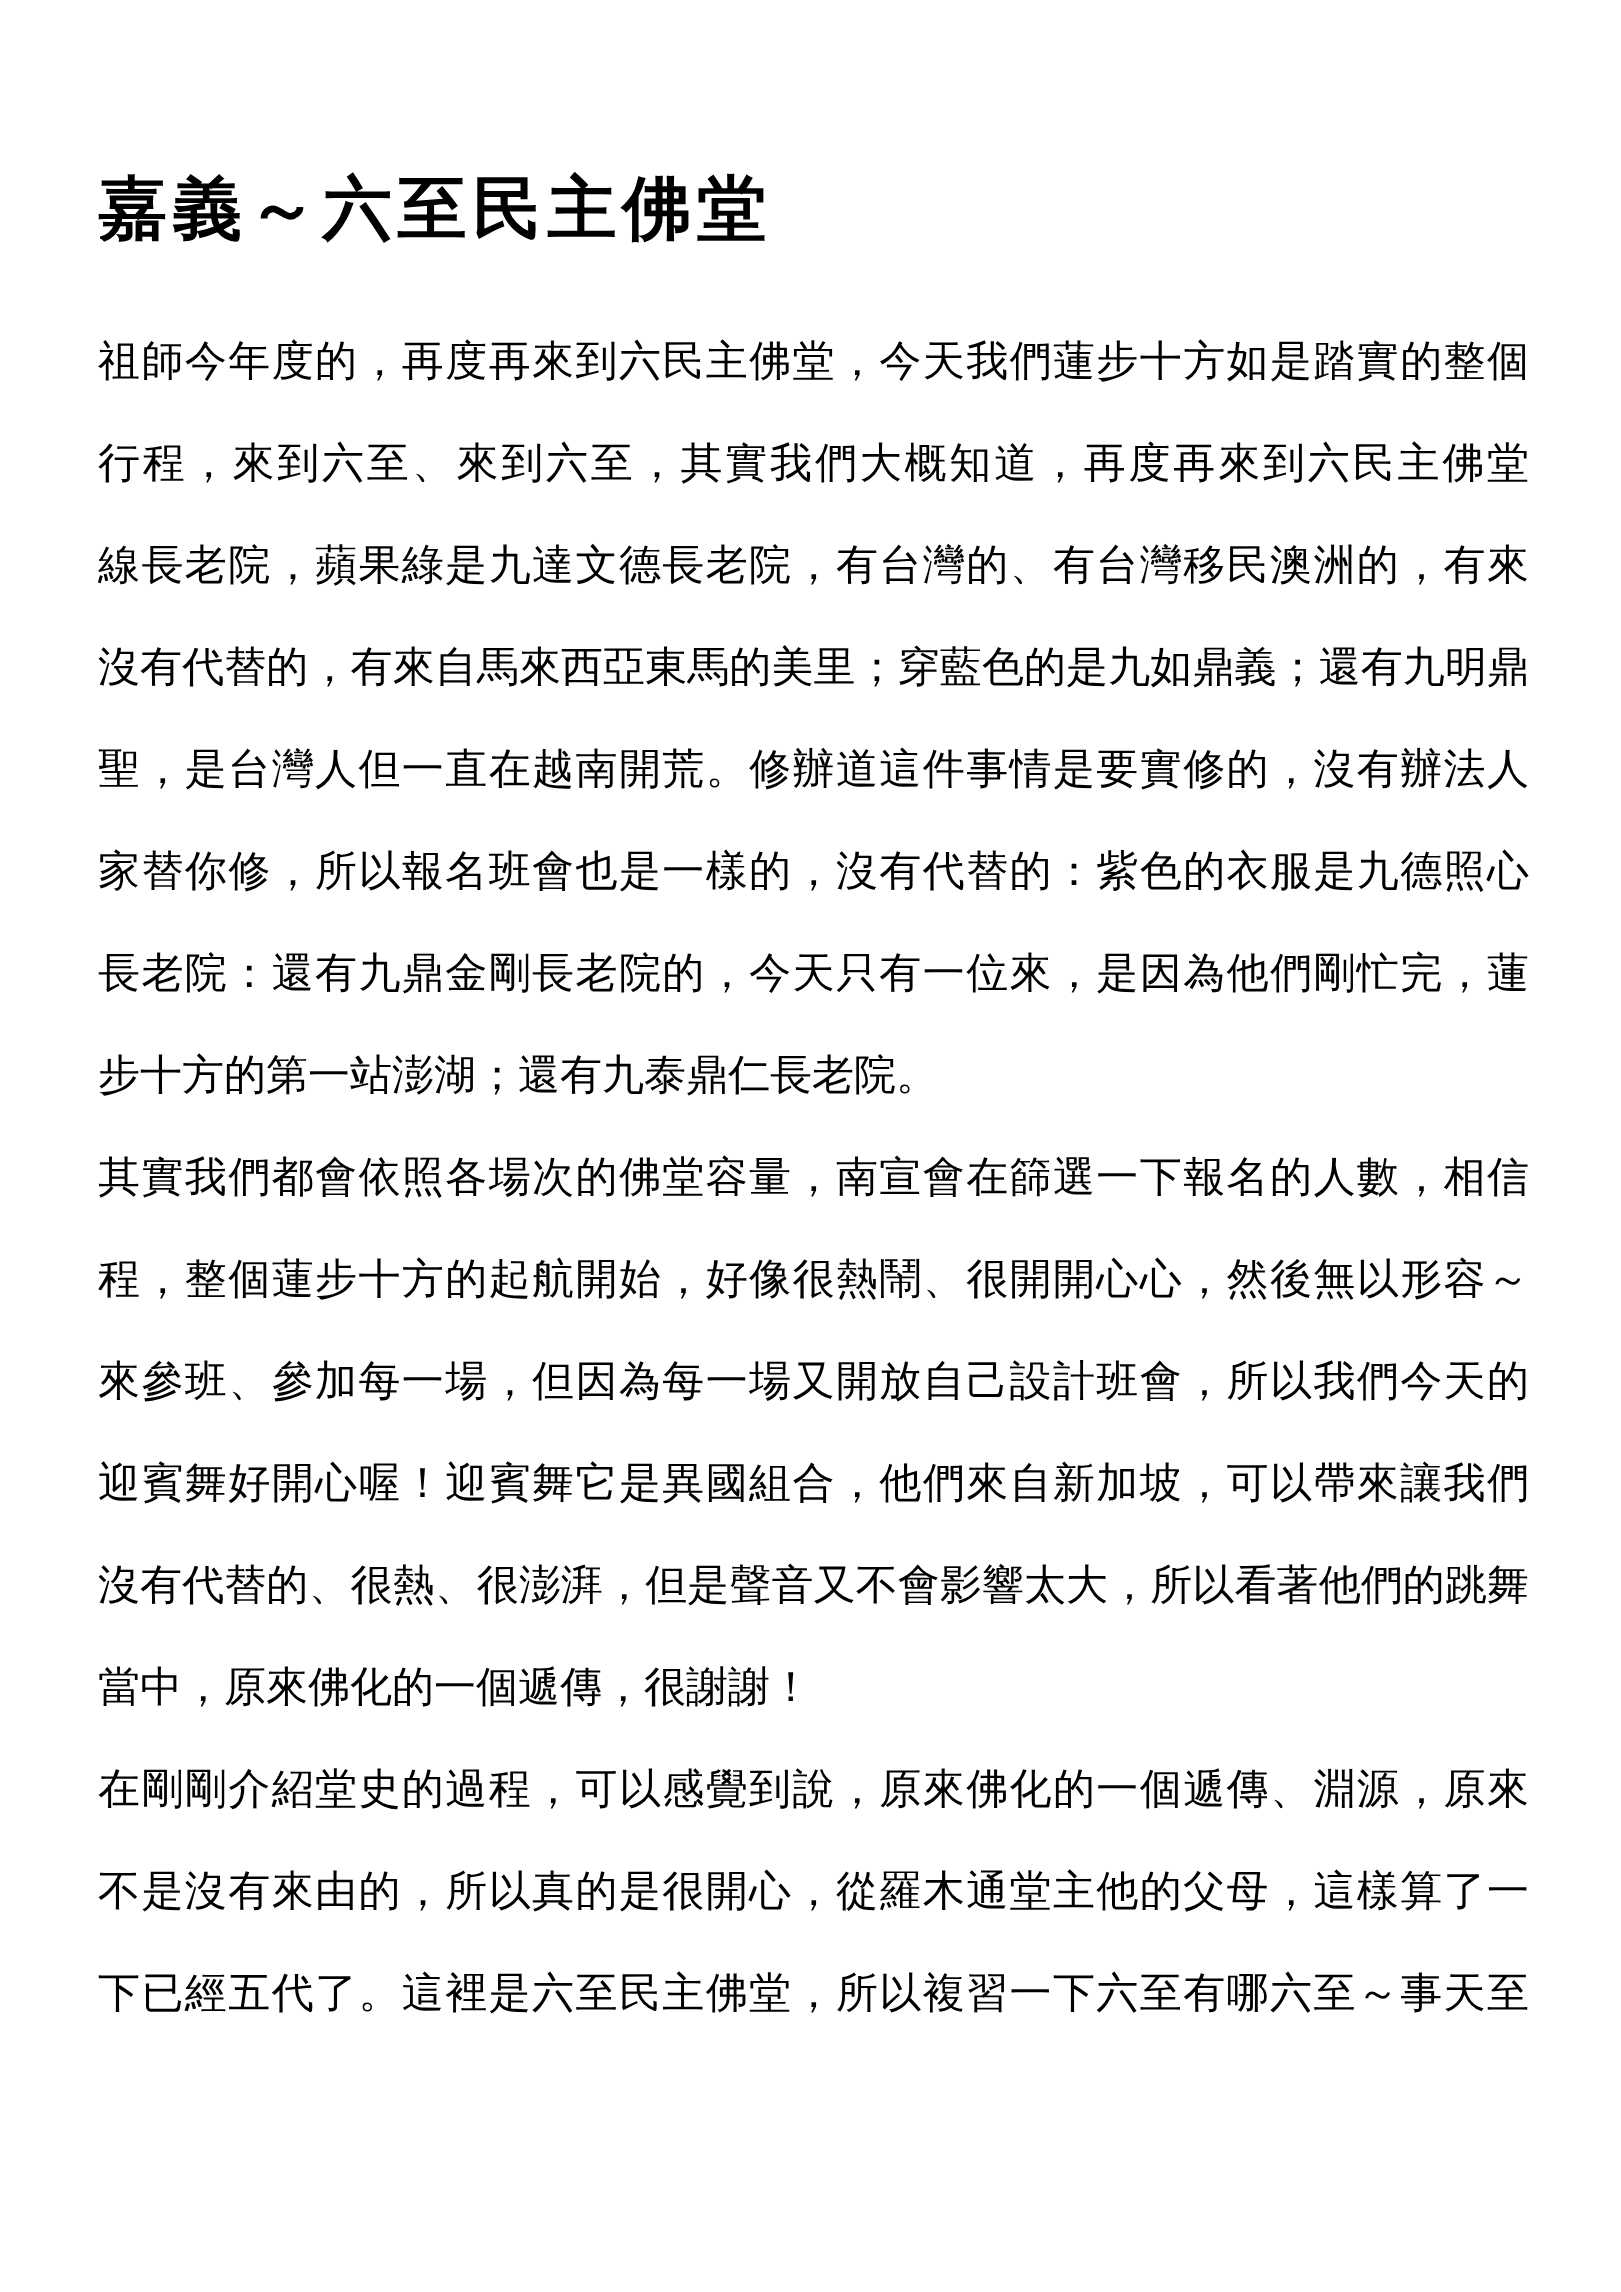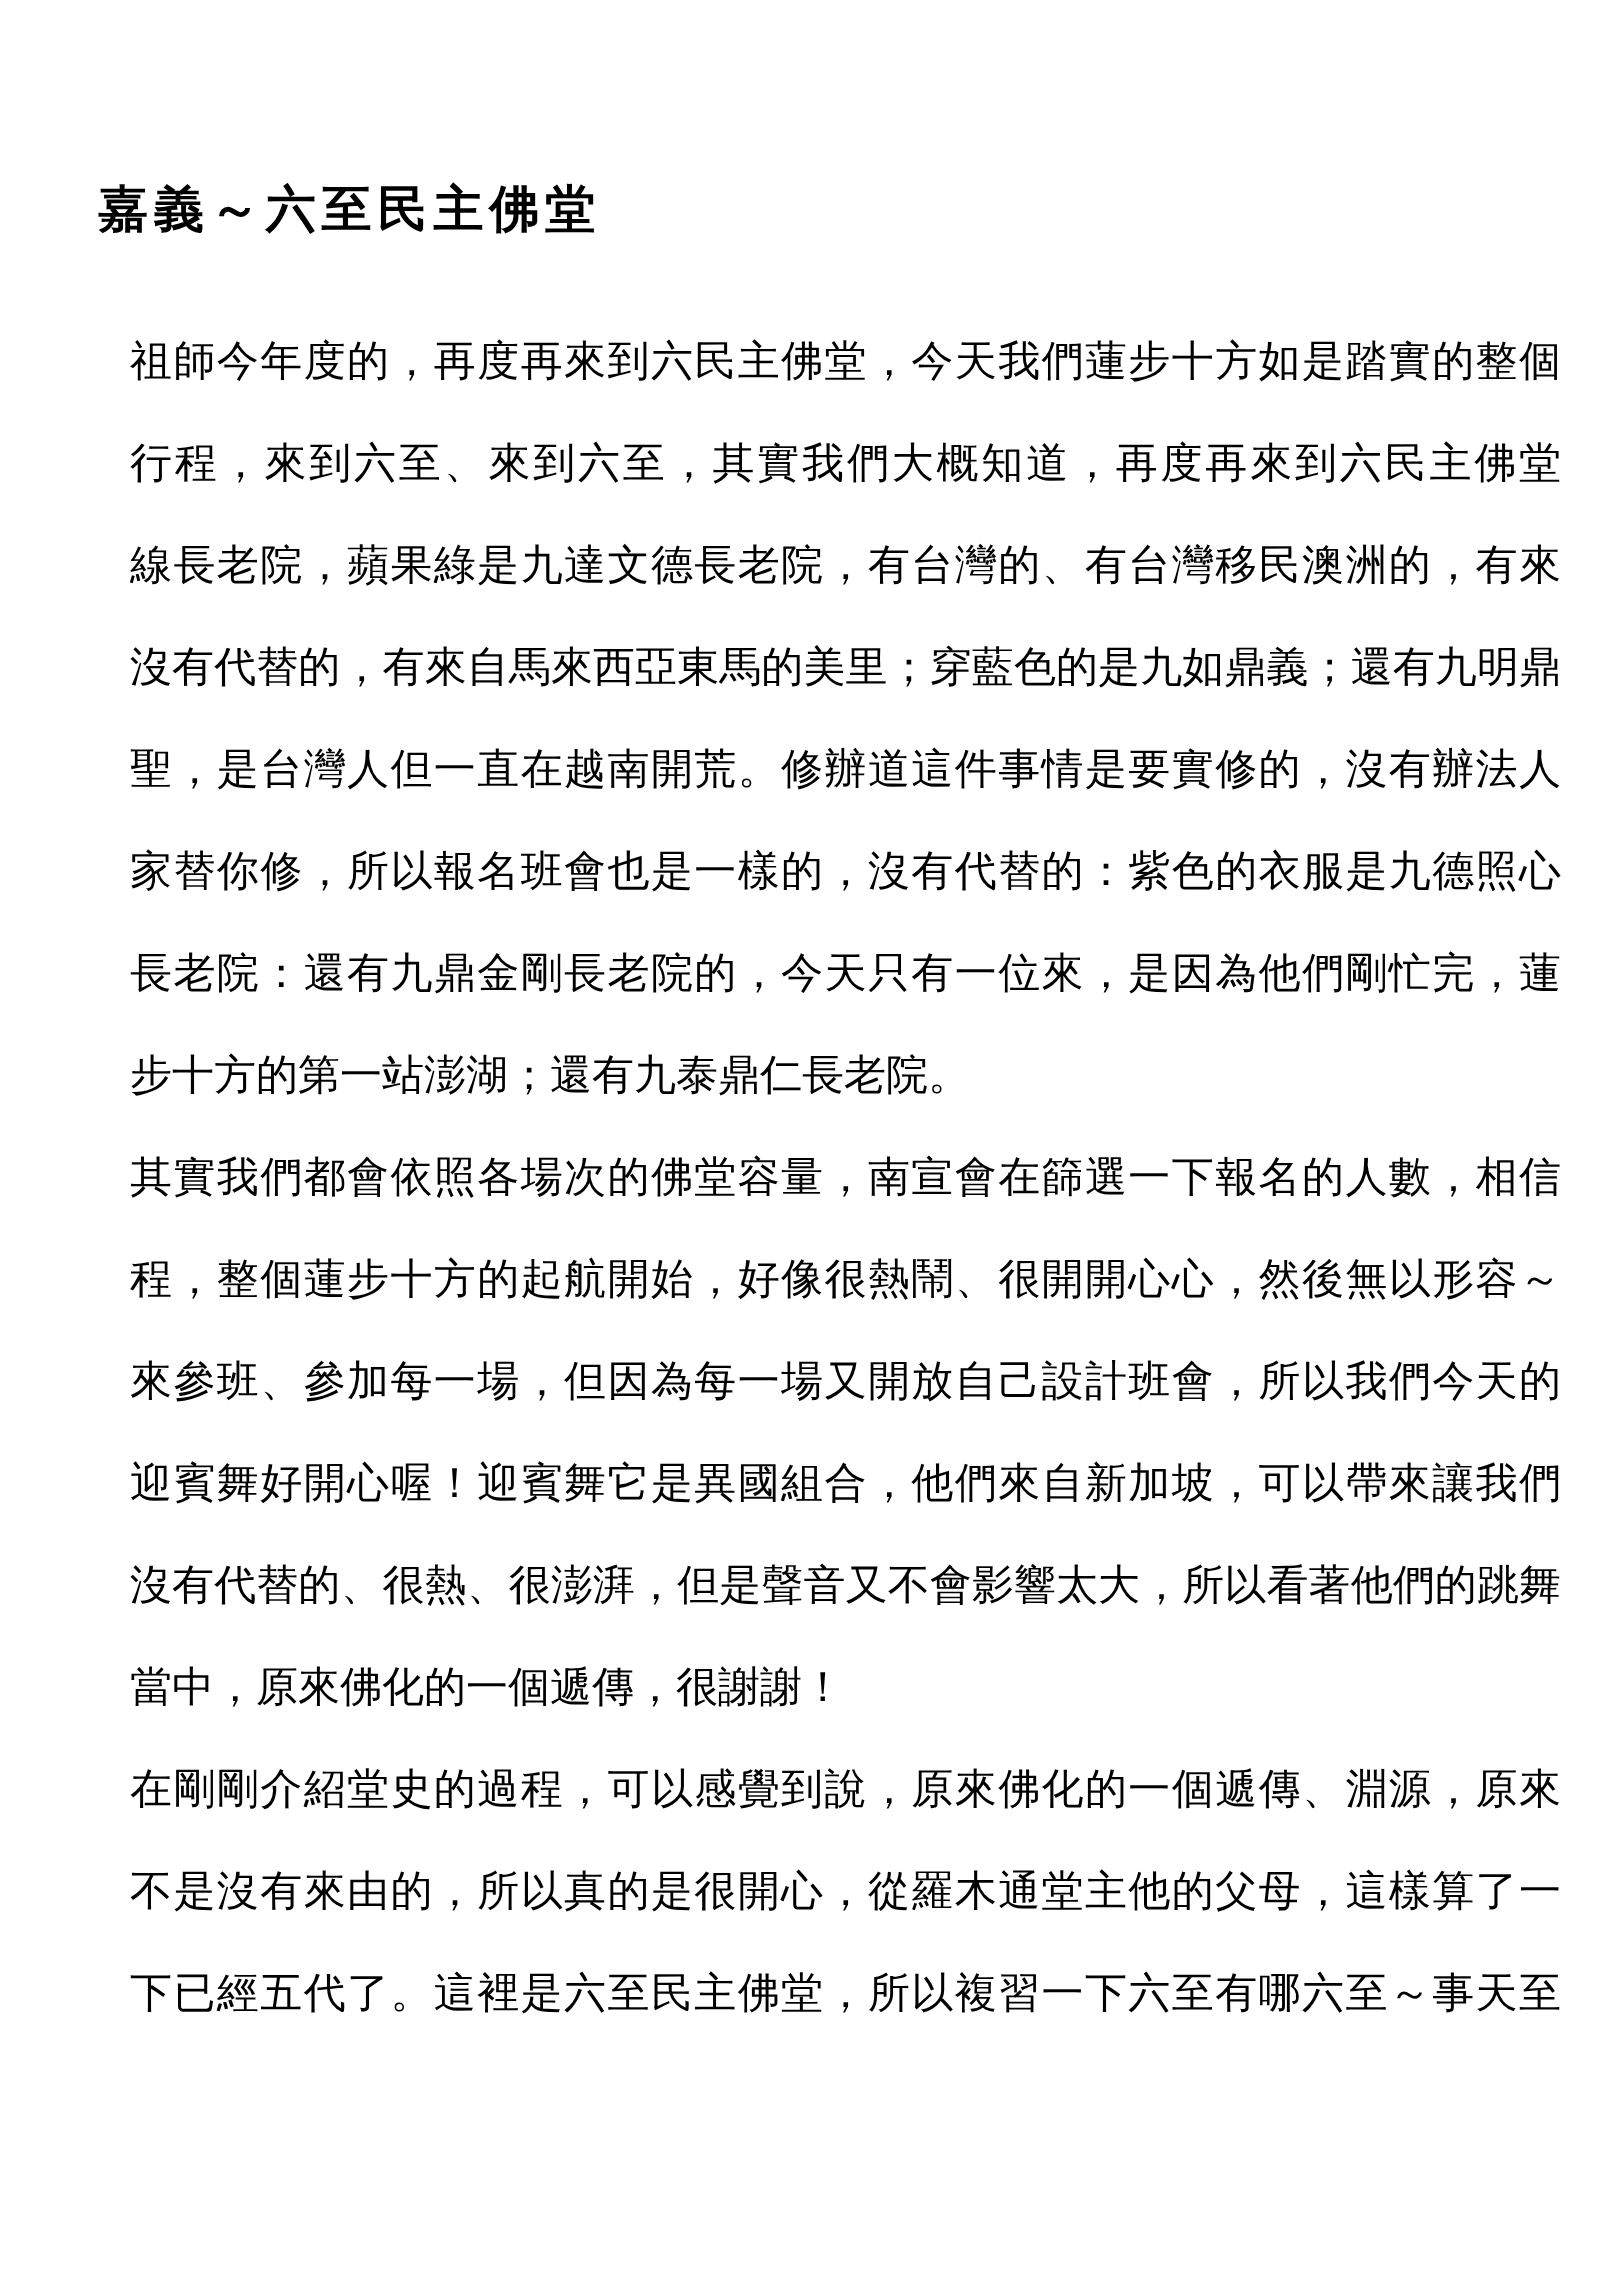--- a/index.html
+++ b/index.html
@@ -13,29 +13,28 @@
     height: 2293px;
     background: #ffffff;
     color: #000000;
     box-sizing: border-box;
     padding: 174px 92px 0 98px;
     font-family: "Liberation Serif", "DejaVu Serif", serif;
     overflow: hidden;
   }
   .title {
     margin: 0 0 65px 0;
-    font-size: 50px;
+    font-size: 69px;
     line-height: 71px;
     font-weight: bold;
     letter-spacing: 5.9px;
     color: #000000;
   }
   .doc-body {
     width: 100%;
-    margin-left: 32px;
   }
   .paragraph {
     margin: 0;
   }
   .line {
     font-size: 42px;
     line-height: 102px;
     white-space: nowrap;
     text-align: justify;
     text-align-last: left;

